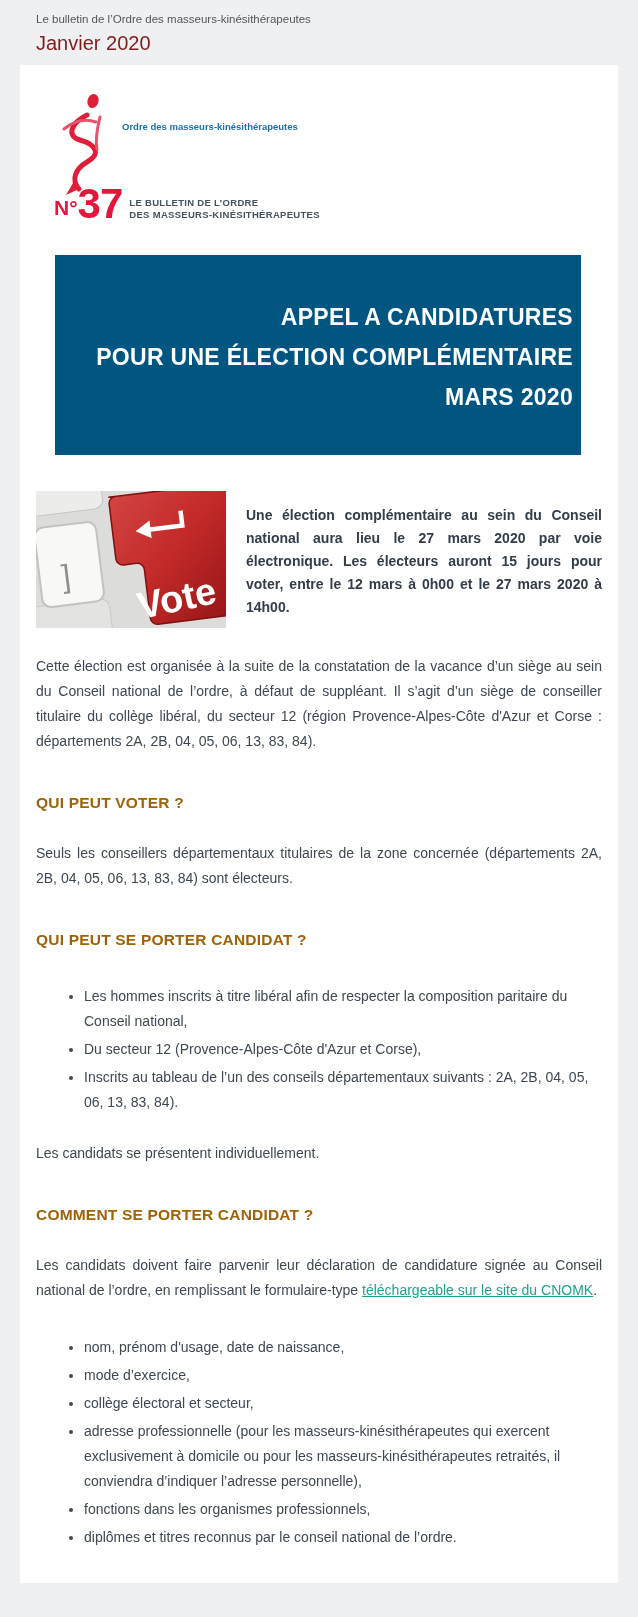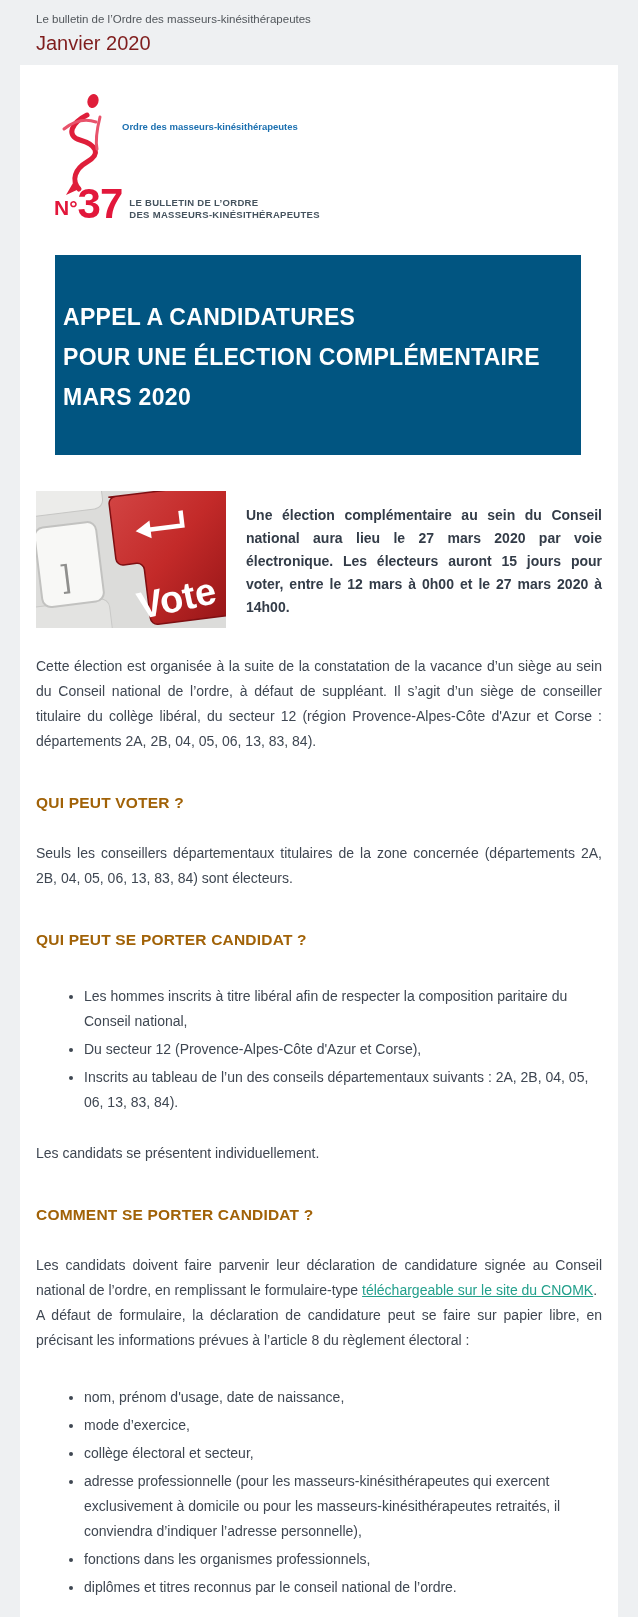--- a/index.html
+++ b/index.html
@@ -24,21 +24,21 @@
   .issue-row{display:flex;align-items:flex-end;margin:-16px 0 0 18px;}
   .issue-no{color:#e2173b;font-weight:bold;font-size:21px;line-height:30px;}
   .issue-num{color:#e2173b;font-weight:bold;font-size:42px;line-height:38px;letter-spacing:-1px;}
   .issue-caption{font-size:9.5px;font-weight:bold;color:#45535e;line-height:11.5px;margin:0 0 3px 7px;letter-spacing:0.3px;}
   .title-block{position:absolute;right:14px;top:6px;text-align:right;line-height:1;}
   .title-l1{font-size:37px;letter-spacing:1.5px;color:#58595b;font-weight:bold;white-space:nowrap;}
   .title-l1 .mon{color:#a9abae;font-weight:normal;}
   .title-l2{font-size:48px;color:#e40c33;font-weight:bold;margin-top:5px;letter-spacing:0.5px;}
 
   
-  .banner{background:#015581;margin:16px 21px 0 19px;padding:42px 8px 38px;text-align:left;}
+  .banner{background:#015581;margin:16px 21px 0 19px;padding:42px 8px 38px;text-align:right;}
   .banner-line{color:#ffffff;font-weight:bold;font-size:23px;line-height:40px;letter-spacing:0.3px;}
 
   
   .vote-row{display:flex;gap:20px;margin-top:36px;}
   .vote-img{width:190px;height:137px;flex:none;overflow:hidden;}
   .intro{flex:1;font-weight:bold;font-size:14px;line-height:23px;text-align:justify;color:#333c48;margin-top:13px;}
 
   
   .body-text{font-size:14px;line-height:25px;color:#3f4752;}
   .para{margin:26px 0 0;text-align:justify;}
@@ -130,21 +130,21 @@
         <li>Les hommes inscrits à titre libéral afin de respecter la composition paritaire du Conseil national,</li>
         <li>Du secteur 12 (Provence-Alpes-Côte d'Azur et Corse),</li>
         <li>Inscrits au tableau de l’un des conseils départementaux suivants : 2A, 2B, 04, 05, 06, 13, 83, 84).</li>
       </ul>
 
       <p class="para">Les candidats se présentent individuellement.</p>
 
       <div class="sec-heading">COMMENT SE PORTER CANDIDAT ?</div>
 
       <p class="para"><span>Les candidats doivent faire parvenir leur déclaration de candidature signée au Conseil national de l’ordre, en remplissant le formulaire-type </span><a class="tlink">téléchargeable sur le site du CNOMK</a><span>.</span><br>
-      <span>A défaut de formulaire, la déclaration de candidature peut se faire sur papier libre, en précisant les informations prévues à l’article 8 du règlement électoral :</span></p>
+      </p>
 
       <ul class="bullets">
         <li>nom, prénom d'usage, date de naissance,</li>
         <li>mode d’exercice,</li>
         <li>collège électoral et secteur,</li>
         <li>adresse professionnelle (pour les masseurs-kinésithérapeutes qui exercent exclusivement à domicile ou pour les masseurs-kinésithérapeutes retraités, il conviendra d’indiquer l’adresse personnelle),</li>
         <li>fonctions dans les organismes professionnels,</li>
         <li>diplômes et titres reconnus par le conseil national de l’ordre.</li>
       </ul>
 

